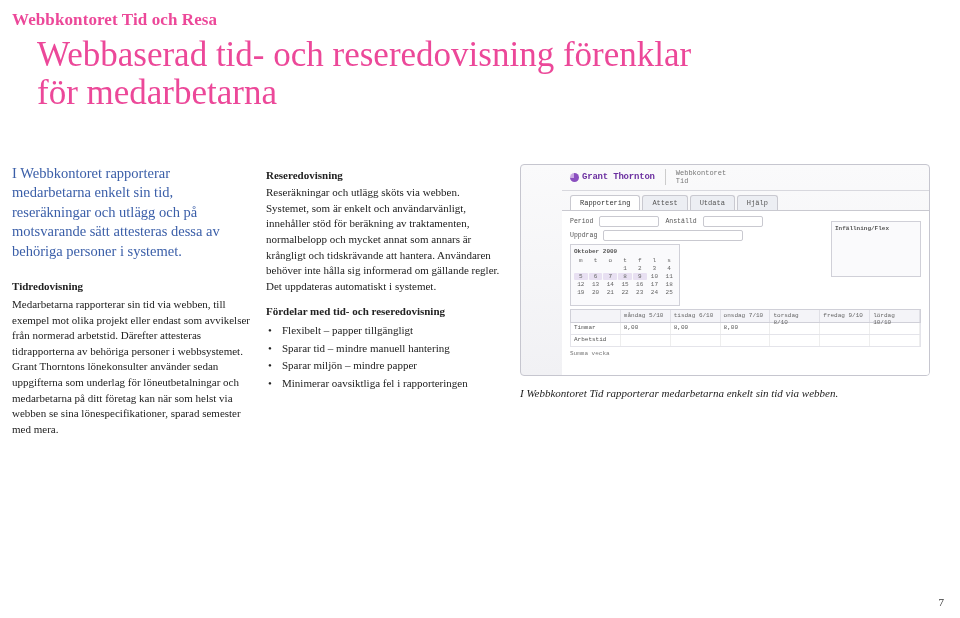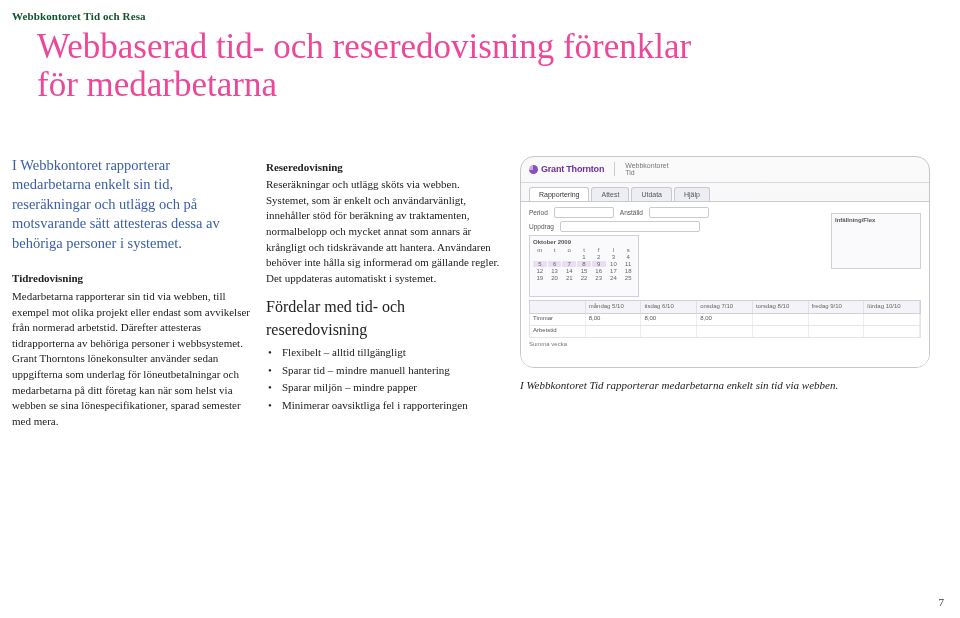--- a/index.html
+++ b/index.html
@@ -6,22 +6,22 @@
   body {
     width: 960px;
     height: 618px;
     background: #fff;
     font-family: "Adobe Caslon Pro", "ACaslon", Georgia, "Times New Roman", serif;
     color: #1a1a1a;
     position: relative;
     overflow: hidden;
   }
   .kicker {
-    color: #14532d;
-    font-size: 11px;
+    color: #ec4899;
+    font-size: 17px;
     font-weight: 600;
     padding: 10px 0 0 12px;
     letter-spacing: 0.1px;
   }
   .headline {
     font-size: 35px;
     line-height: 1.08;
     font-weight: 400;
     color: #ec4899;
     padding: 6px 12px 0 12px;
@@ -32,32 +32,33 @@
     display: flex;
     gap: 16px;
     padding: 52px 12px 0 12px;
     align-items: flex-start;
   }
   .col1, .col2 { width: 238px; font-size: 11px; line-height: 1.42; color: #222; }
   .col3 { width: 410px; font-size: 11px; }
   .intro { color: #3a5ea8; font-size: 14.5px; line-height: 1.35; margin-bottom: 18px; }
   .subhead { font-weight: 700; font-size: 11px; margin-bottom: 2px; margin-top: 4px; }
   .para { margin-bottom: 10px; }
-  .benefits-head { font-weight: 400; font-size: 16px; margin-top: 8px; margin-bottom: 3px; }
+  .benefits-head { font-weight: 700; font-size: 11px; margin-top: 8px; margin-bottom: 3px; }
   ul.benefits { list-style: none; padding-left: 2px; }
   ul.benefits li { position: relative; padding-left: 14px; margin-bottom: 2px; font-size: 11px; line-height: 1.42; }
   ul.benefits li::before { content: "•"; position: absolute; left: 0; top: 0; font-size: 11px; }
   .screenshot {
     width: 410px; height: 212px;
     background: linear-gradient(#fafafb,#f1f1f4);
     border: 1px solid #c6c6cf;
-    border-radius: 14px;
+    border-radius: 4px;
     position: relative;
-    font-family: Liberation Sans, sans-serif;
+    font-family: Liberation Mono, monospace;
     overflow: hidden;
+    padding-left: 41px;
   }
   .ss-top { display:flex; align-items:center; height:26px; border-bottom:1px solid #d8d8de; padding:0 8px; font-size:8px; color:#4a4a54;}
   .ss-logo { color:#6b2fa0; font-weight:700; font-size:9px; letter-spacing:-0.2px;}
   .ss-tid { border-left:1px solid #ccc; margin-left:10px; padding-left:10px; font-size:7px; color:#777;}
   .ss-tabs { display:flex; gap:2px; padding:4px 8px 0 8px; font-size:7px; color:#555;}
   .ss-tab { padding:3px 9px; border:1px solid #c9c9d0; border-bottom:none; background:#eceef3; border-radius:3px 3px 0 0;}
   .ss-tab.active { background:#fff; color:#333;}
   .ss-body { background:#fff; border-top:1px solid #c9c9d0; height:170px; padding:5px 8px; font-size:6.5px; color:#555;}
   .ss-row { display:flex; align-items:center; gap:6px; margin-bottom:3px;}
   .ss-field { background:#fff; border:1px solid #c9c9d0; border-radius:2px; padding:1px 4px; min-width:60px; height:11px; font-size:6.5px;}
@@ -89,21 +90,21 @@
     <p class="intro">I Webbkontoret rapporterar medarbetarna enkelt sin tid, reseräkningar och utlägg och på motsvarande sätt attesteras dessa av behöriga personer i systemet.</p>
     <div class="subhead">Tidredovisning</div>
     <p class="para">Medarbetarna rapporterar sin tid via webben, till exempel mot olika projekt eller endast som avvikelser från normerad arbetstid. Därefter attesteras tidrapporterna av behöriga personer i webbsystemet. Grant Thorntons lönekonsulter använder sedan uppgifterna som underlag för löneutbetalningar och medarbetarna på ditt företag kan när som helst via webben se sina lönespecifikationer, sparad semester med mera.</p>
   </div>
 
   <div class="col2">
     <div class="subhead">Reseredovisning</div>
     <p class="para">Reseräkningar och utlägg sköts via webben. Systemet, som är enkelt och användarvänligt, innehåller stöd för beräkning av traktamenten, normalbelopp och mycket annat som annars är krångligt och tidskrävande att hantera. Användaren behöver inte hålla sig informerad om gällande regler. Det uppdateras automatiskt i systemet.</p>
     <div class="benefits-head">Fördelar med tid- och reseredovisning</div>
     <ul class="benefits">
-      <li>Flexibelt – alltid tillgängligt</li>
+      <li>Flexibelt – papper tillgängligt</li>
       <li>Sparar tid – mindre manuell hantering</li>
       <li>Sparar miljön – mindre papper</li>
       <li>Minimerar oavsiktliga fel i rapporteringen</li>
     </ul>
   </div>
 
   <div class="col3">
     <div class="screenshot">
       <div class="ss-top">
         <span style="display:inline-block;width:9px;height:9px;border-radius:50%;background:conic-gradient(#8a4fbf 0 270deg,#c9a9e2 270deg 360deg);margin-right:3px;"></span>

